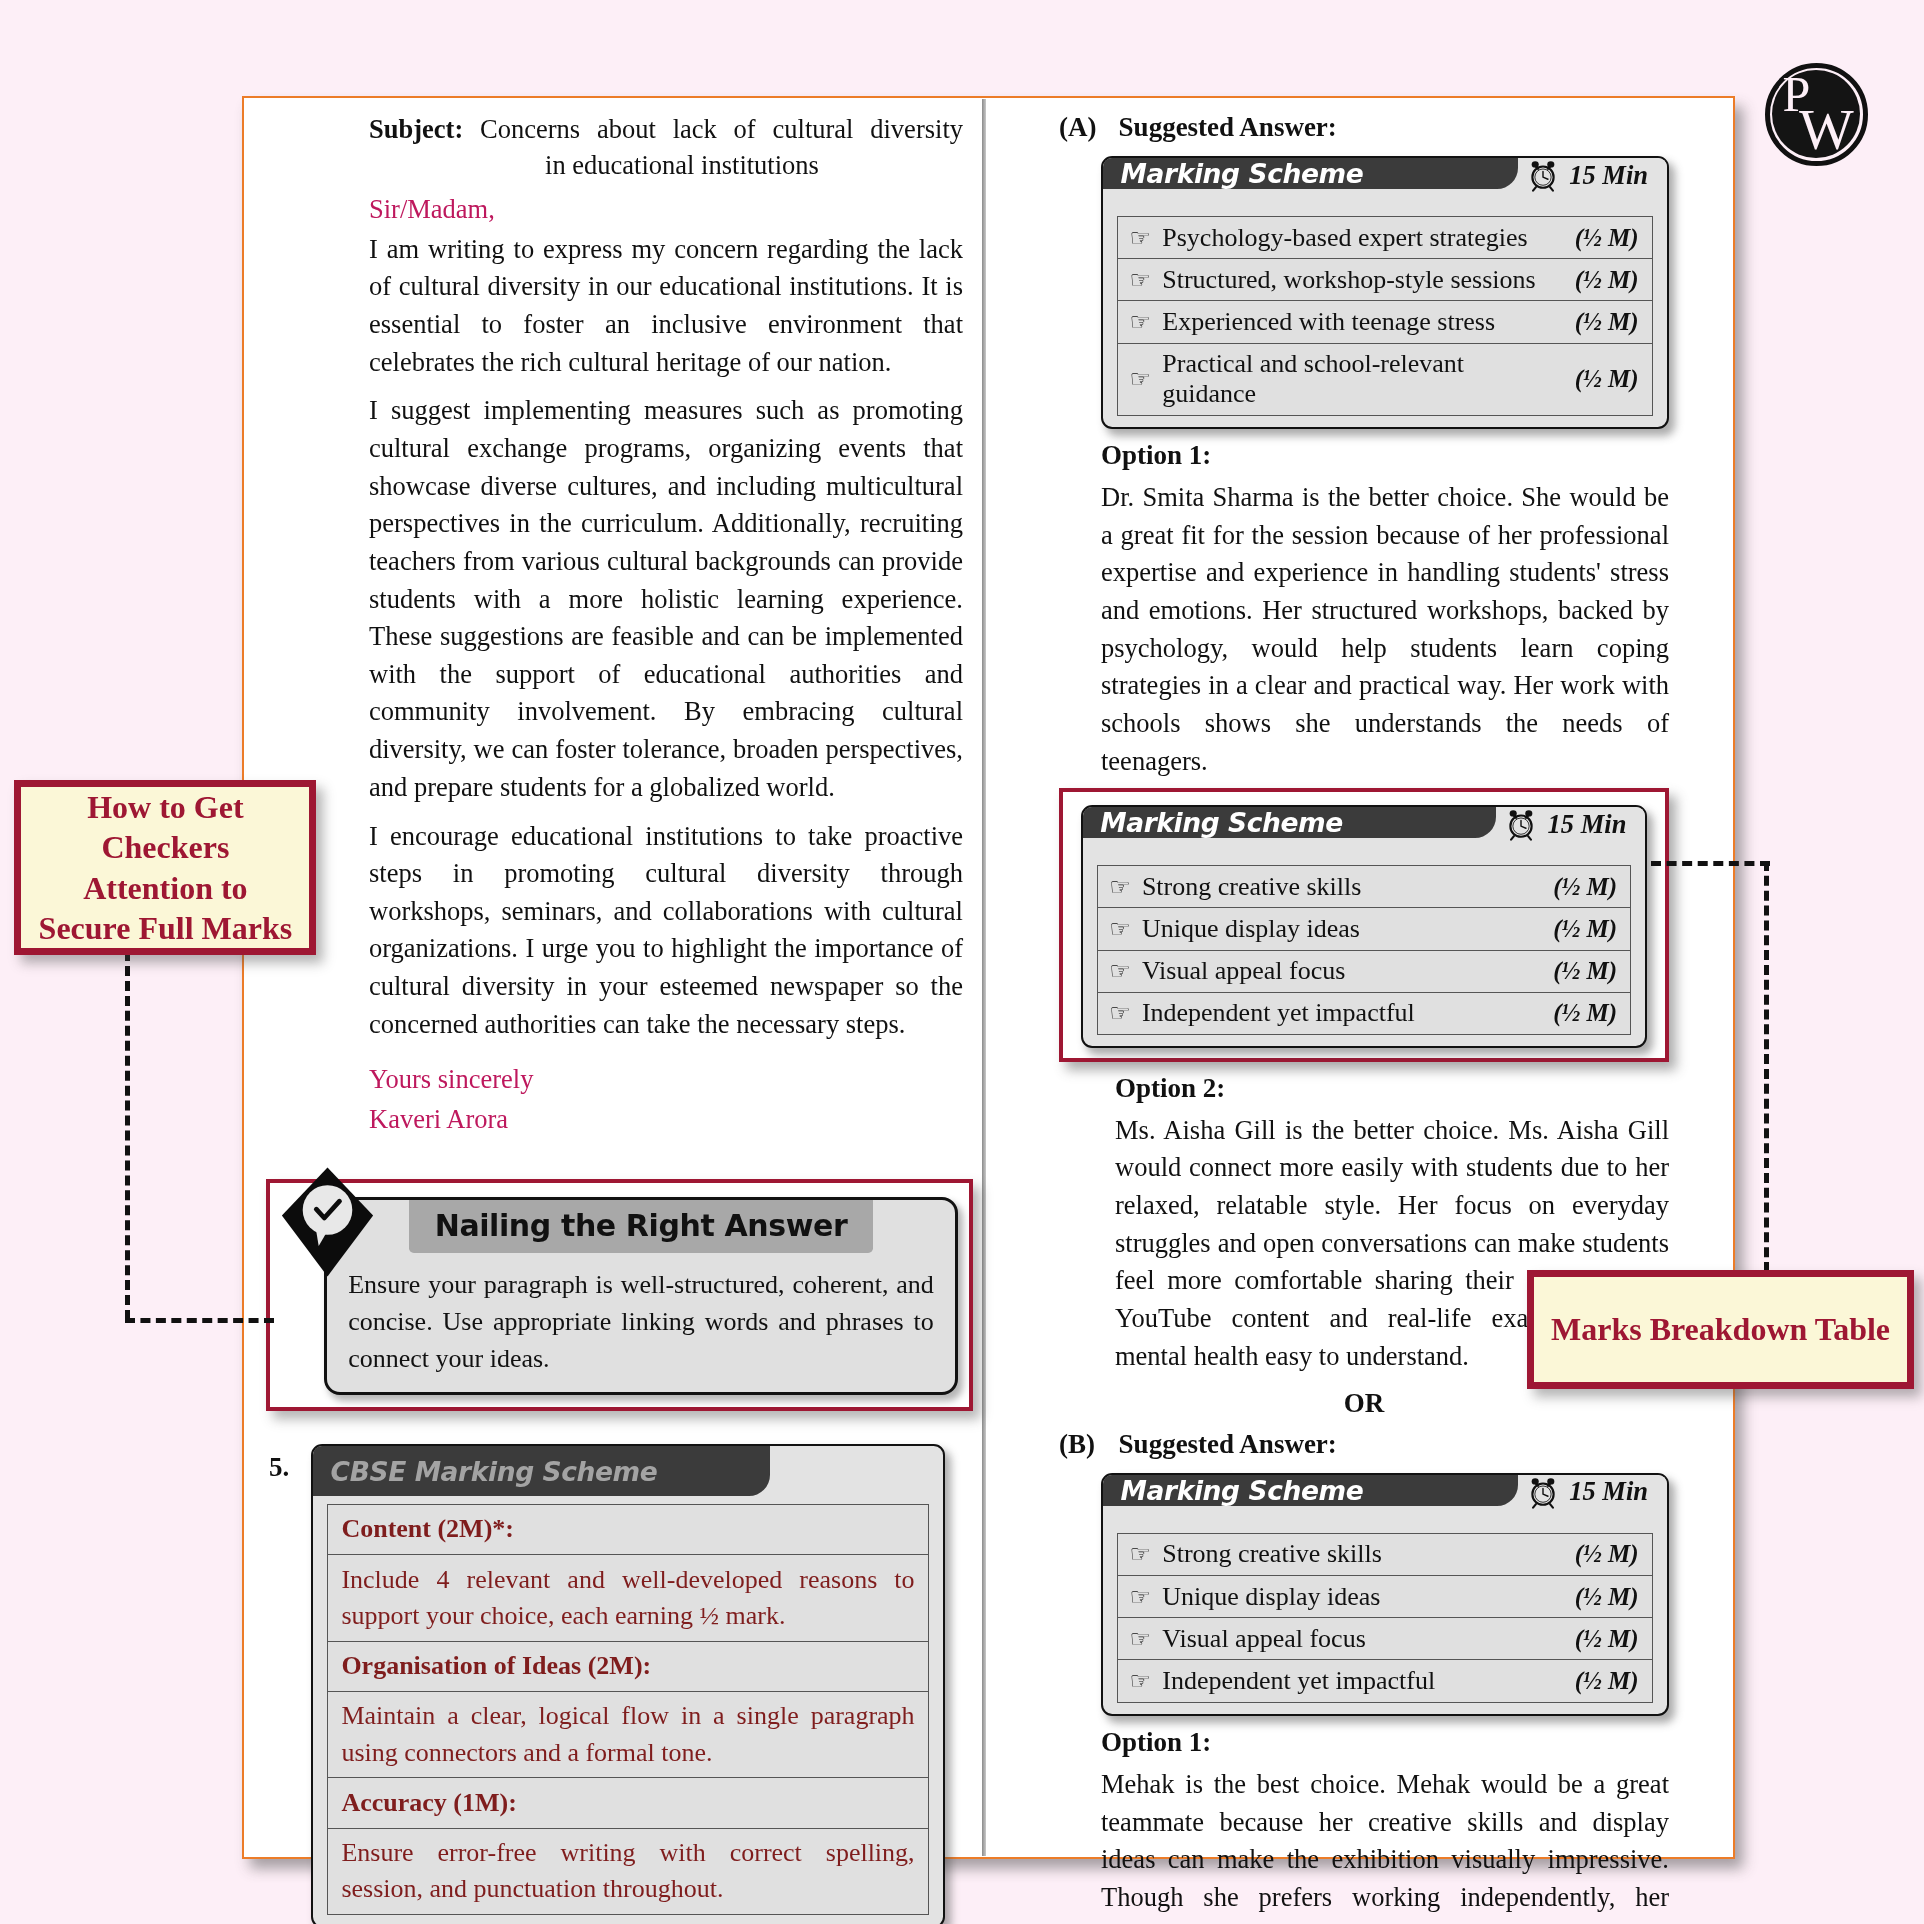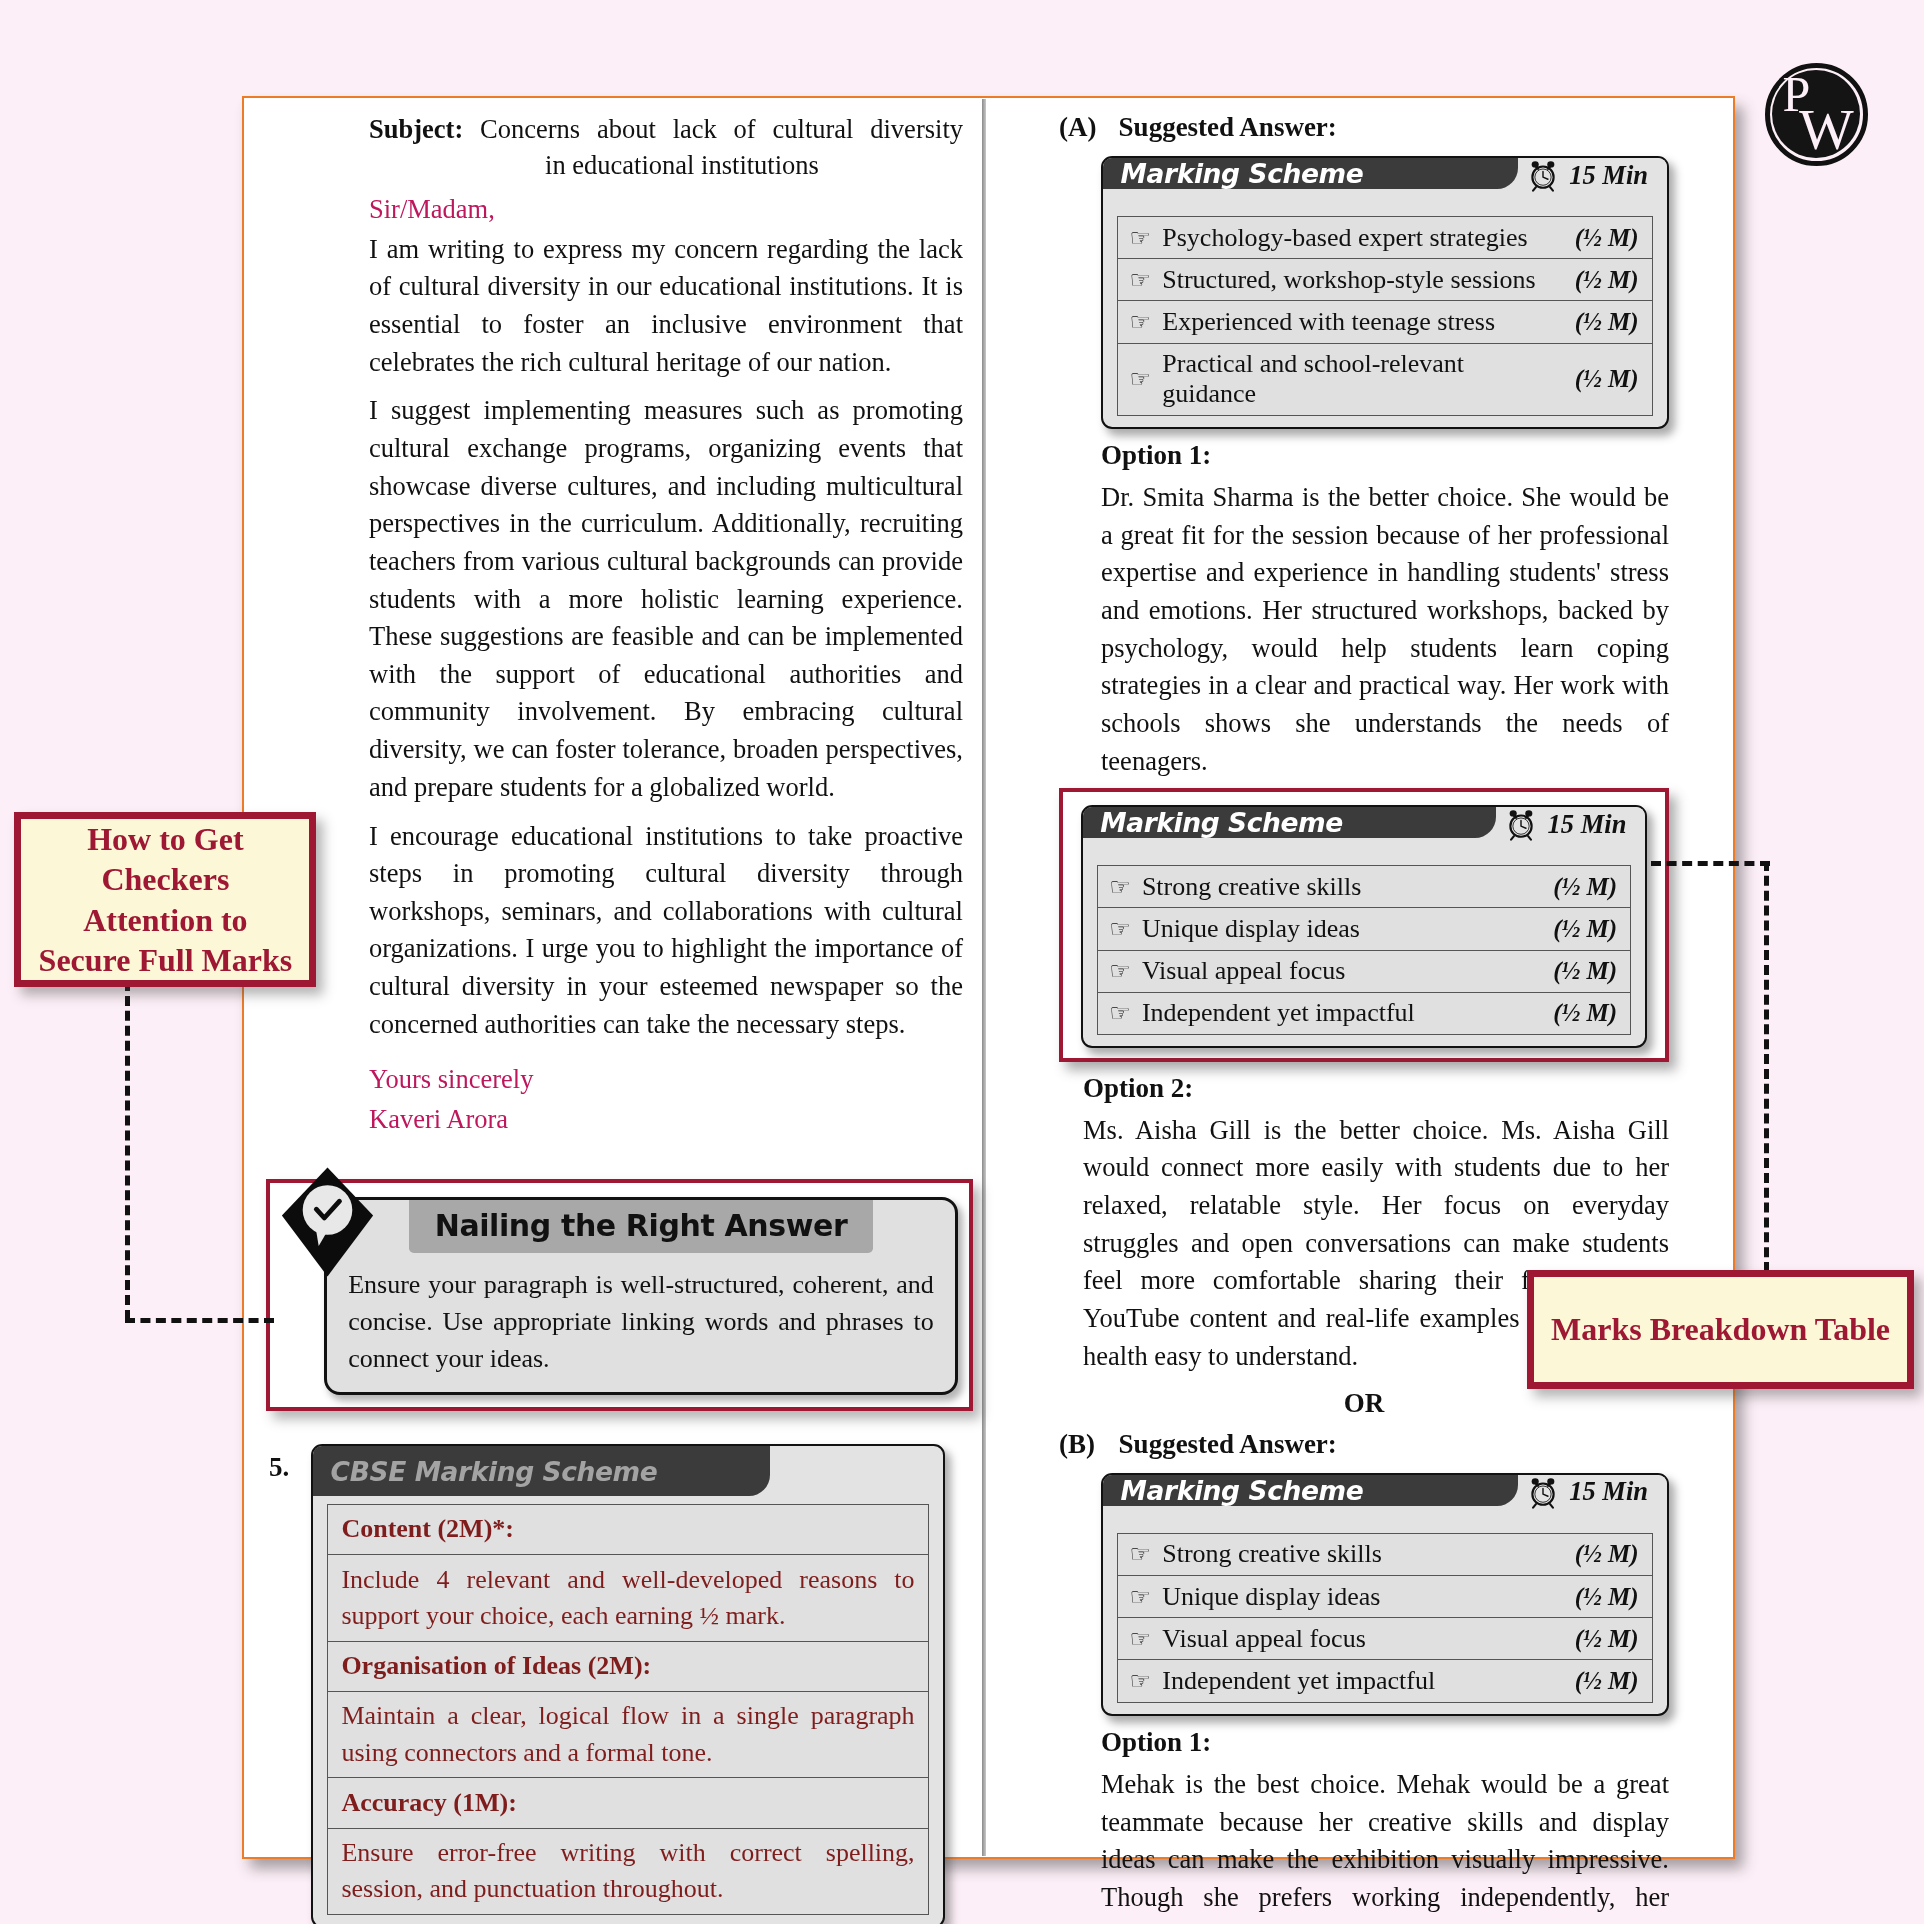--- a/index.html
+++ b/index.html
@@ -185,21 +185,21 @@
   
   .callout{
     position:absolute;background:#fbf7d7;border:7.2px solid #9e1733;
     box-shadow:7.2px 8px 11.2px rgba(70,70,70,.4);
     display:flex;align-items:center;justify-content:center;
     text-align:center;
     color:#9e1733;font-weight:bold;font-size:32px;line-height:1.26;
     font-family:"Liberation Serif",serif;
     box-sizing:border-box;padding:9.6px 13px;
   }
-  #callout-left{left:14.4px;top:812px;width:302px;height:175px;}
+  #callout-left{left:14.4px;top:780px;width:302px;height:175px;}
   #callout-right{left:1527px;top:1270px;width:387px;height:119px;}
 
   
   .dash-v{position:absolute;border-left:5.6px dashed #111;}
   .dash-h{position:absolute;border-top:5.6px dashed #111;}
   #conn-left-v{left:125px;top:951px;height:369px;}
   #conn-left-h{left:125px;top:1318px;width:149px;}
   #conn-right-h{left:1651px;top:861px;width:119px;}
   #conn-right-v{left:1764px;top:861px;height:411px;}
 </style>
@@ -370,21 +370,21 @@
           <span class="txt">
               <span class="hand">☞</span>
               <span>Independent yet impactful</span>
             </span>
           <span class="mark">(½ M)</span>
         </div>
       </div>
     </div>
   </div>
 
-  <div style="margin-left:24px;">
+  <div style="margin-left:56px;">
     <div class="opt-head">Option 2:</div>
     <div class="body-para">Ms. Aisha Gill is the better choice. Ms. Aisha Gill would connect more easily with students due to her relaxed, relatable style. Her focus on everyday struggles and open conversations can make students feel more comfortable sharing their feelings. Her YouTube content and real-life examples make mental health easy to understand.</div>
   </div>
 
   <div class="or-head">OR</div>
 
   <div class="ans-head">
     <span class="tag">(B)</span>
     <span>Suggested Answer:</span>
   </div>

